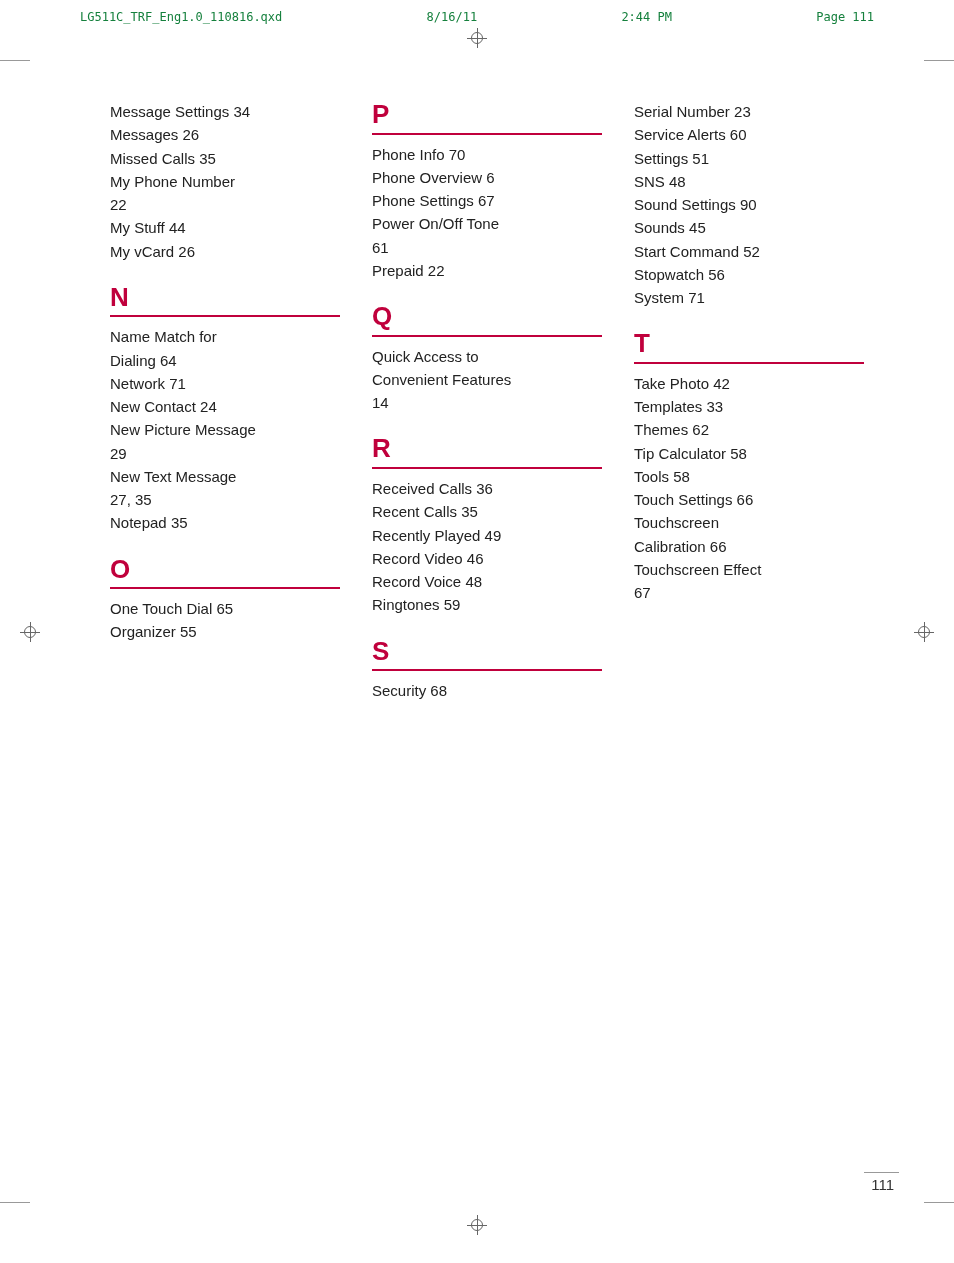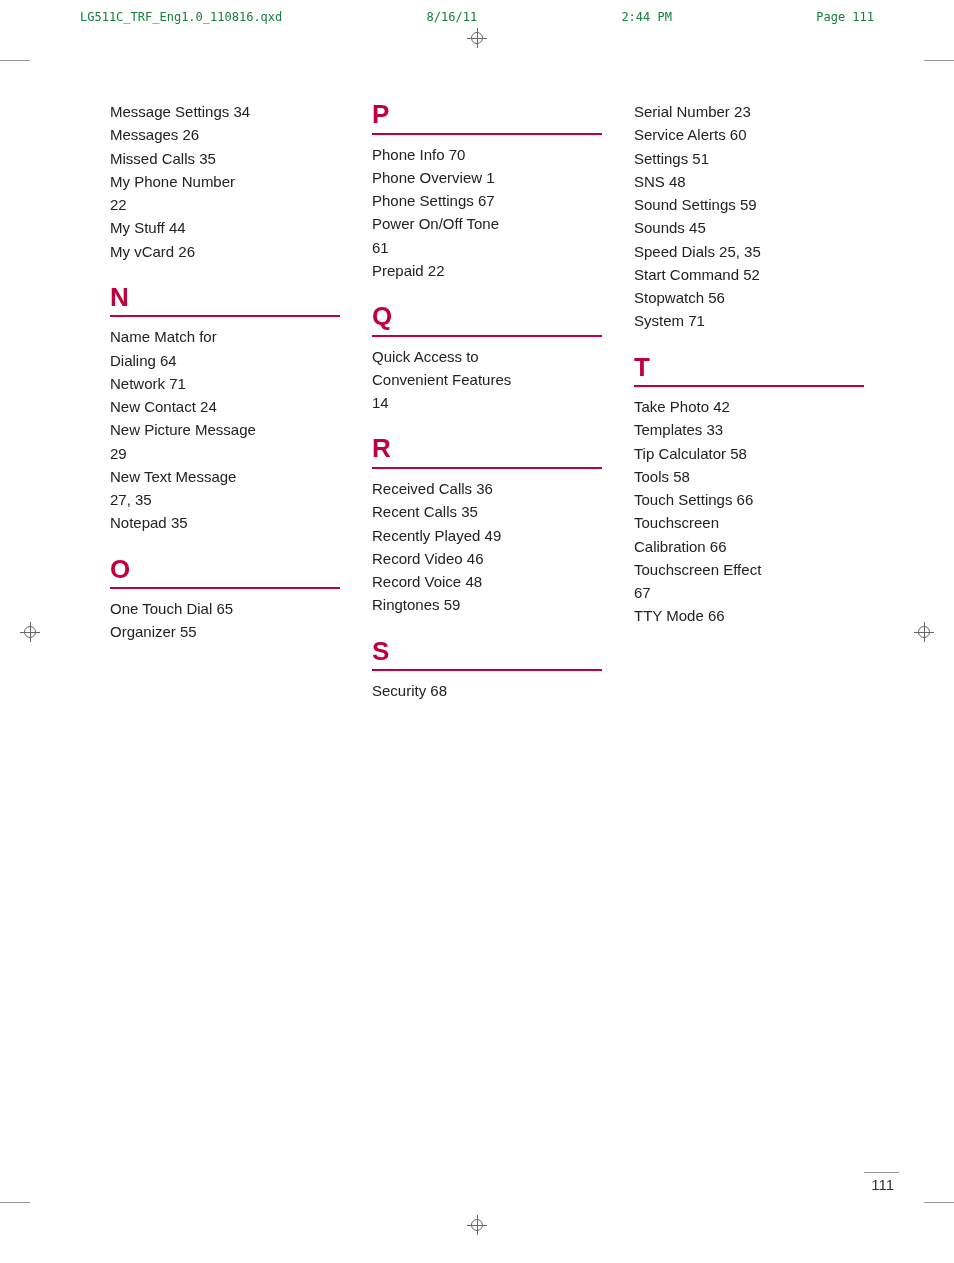--- a/index.html
+++ b/index.html
@@ -225,21 +225,21 @@
       </div>
     </div>
 
     <div class="column">
 
       <div class="section">
         <div class="section-letter">P</div>
         <hr class="section-divider">
         <ul class="section-items">
           <li>Phone Info 70</li>
-          <li>Phone Overview 1</li>
+          <li>Phone Overview 6</li>
           <li>Phone Settings 67</li>
           <li>Power On/Off Tone<br>61</li>
           <li>Prepaid 22</li>
         </ul>
       </div>
 
       <div class="section">
         <div class="section-letter">Q</div>
         <hr class="section-divider">
         <ul class="section-items">
@@ -270,41 +270,40 @@
     </div>
 
     <div class="column">
 
       <div class="section">
         <ul class="section-items">
           <li>Serial Number 23</li>
           <li>Service Alerts 60</li>
           <li>Settings 51</li>
           <li>SNS 48</li>
-          <li>Sound Settings 59</li>
+          <li>Sound Settings 90</li>
           <li>Sounds 45</li>
-          <li>Speed Dials 25, 35</li>
           <li>Start Command 52</li>
           <li>Stopwatch 56</li>
           <li>System 71</li>
         </ul>
       </div>
 
       <div class="section">
         <div class="section-letter">T</div>
         <hr class="section-divider">
         <ul class="section-items">
           <li>Take Photo 42</li>
           <li>Templates 33</li>
+          <li>Themes 62</li>
           <li>Tip Calculator 58</li>
           <li>Tools 58</li>
           <li>Touch Settings 66</li>
           <li>Touchscreen<br>Calibration 66</li>
           <li>Touchscreen Effect<br>67</li>
-          <li>TTY Mode 66</li>
         </ul>
       </div>
     </div>
 
   </div>
 </div>
 
 <div class="page-rule"></div>
 <div class="page-number">111</div>
 

